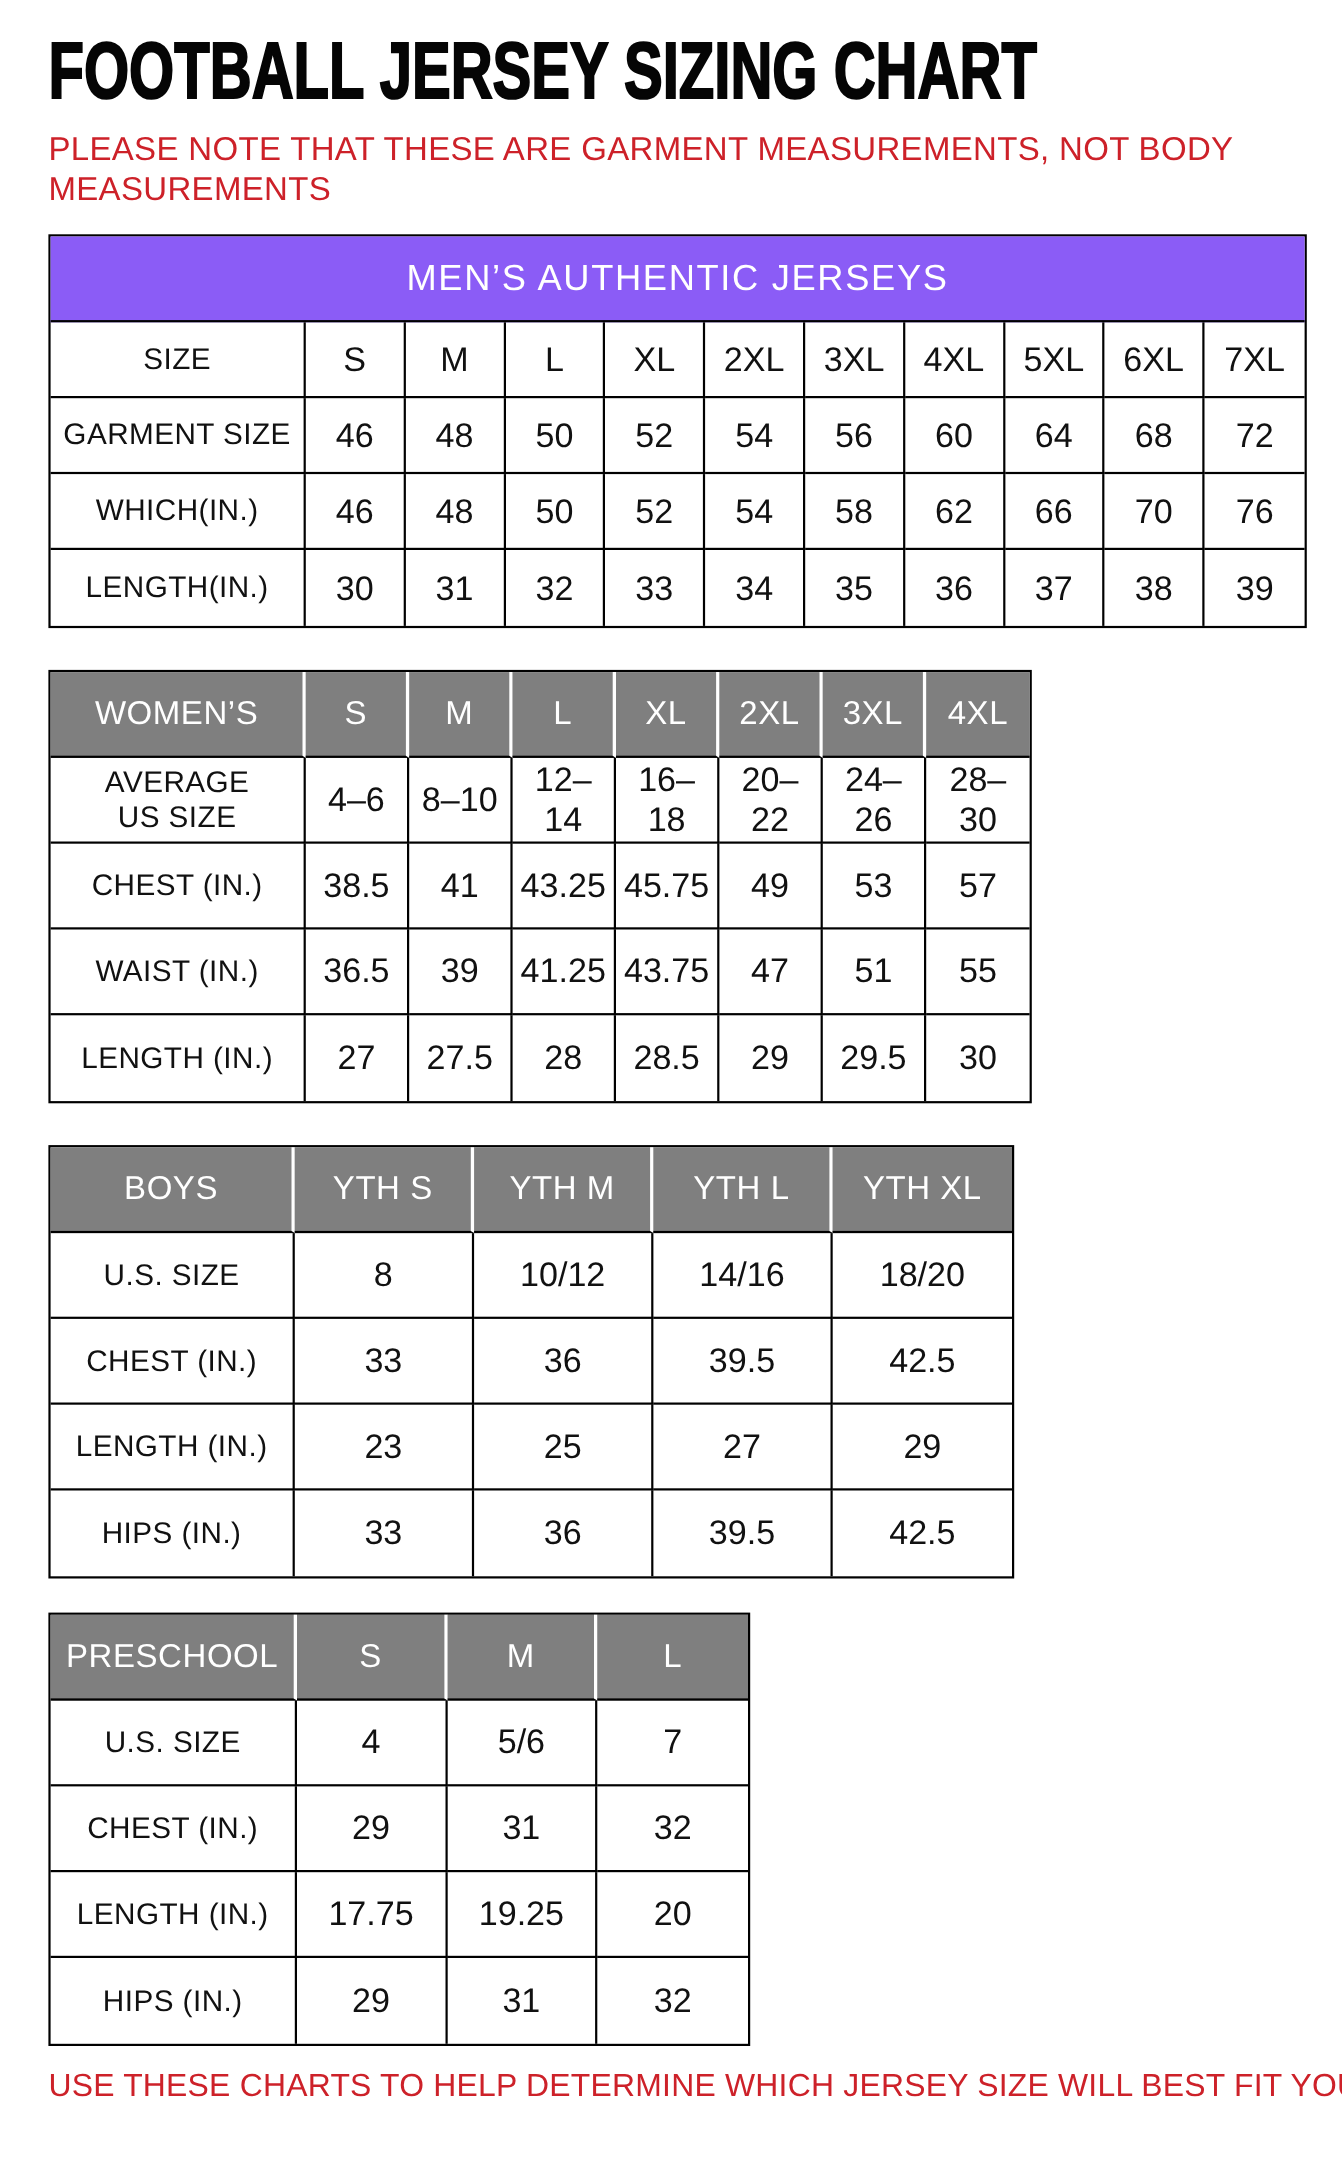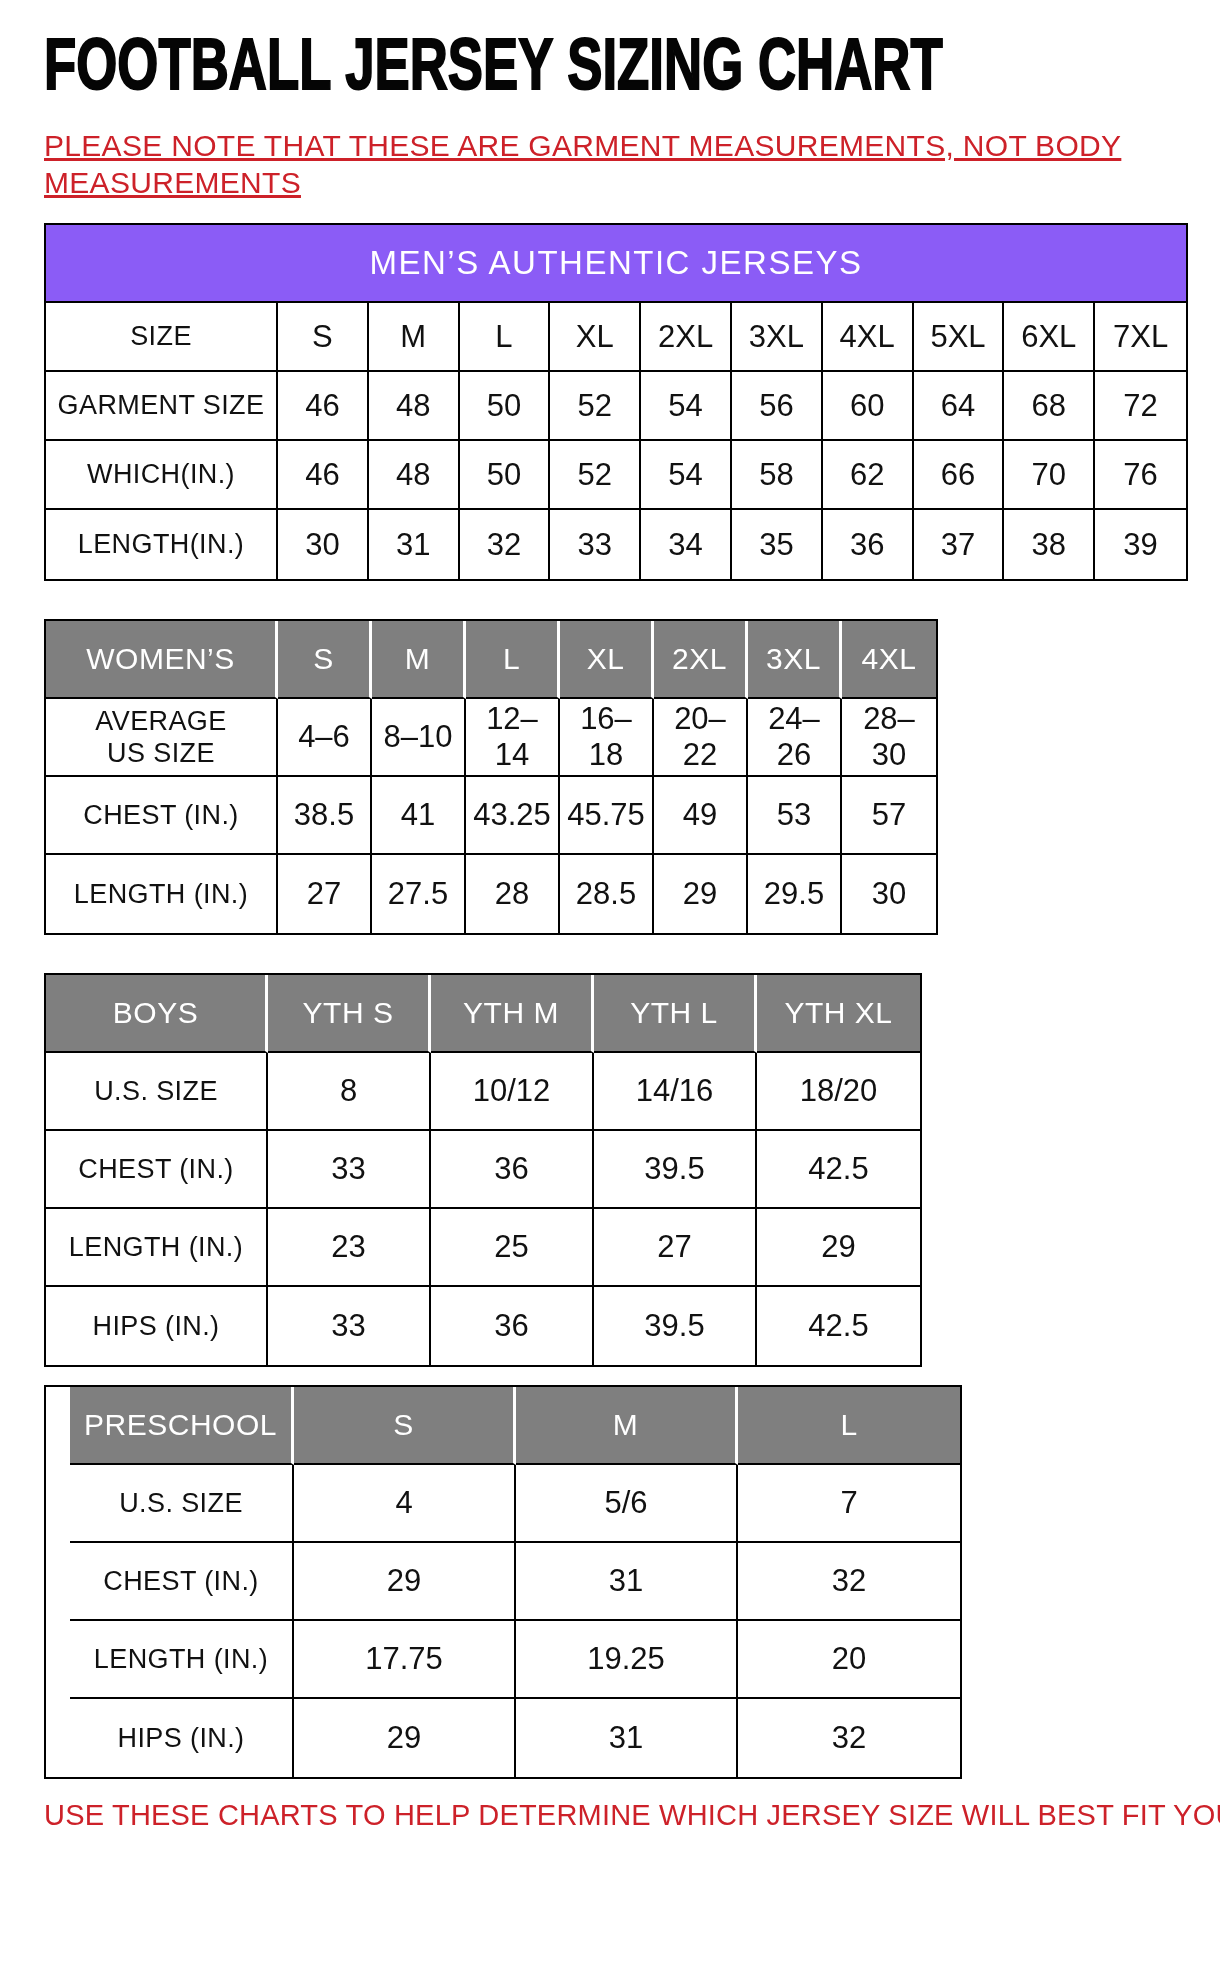--- a/index.html
+++ b/index.html
@@ -23,27 +23,26 @@
     color: #050505;
     white-space: nowrap;
     letter-spacing: 0px;
     transform: scale(0.80, 1.10);
     transform-origin: left top;
     -webkit-text-stroke: 1.8px #050505;
   }
 
   
   .note {
-    margin-top: 22px;
+    margin-top: 12px;
     color: #cd2129;
     font-size: 30px;
     line-height: 1.22;
     letter-spacing: 0.3px;
     white-space: pre-line;
-    text-decoration: underline;
   }
   .footer-note {
     margin-top: 20px;
     color: #cd2129;
     font-size: 29px;
     letter-spacing: 0.2px;
     white-space: nowrap;
   }
 
   
@@ -87,21 +86,21 @@
     letter-spacing: 0.4px;
     white-space: pre-line;
     line-height: 1.2;
   }
   .num-cell { font-size: 31px; }
 
   .t-mens { width: 1144px; margin-top: 22px; }
   .t-mens td { height: 69px; }
   .t-womens { width: 894px; margin-top: 38px; }
   .t-boys { width: 878px; margin-top: 38px; }
-  .t-preschool { width: 918px; margin-top: 18px; padding-left: 24px; }
+  .t-preschool { width: 638px; margin-top: 31px; }
 
   .t-mens .label-col { width: 232px; }
   .t-womens .label-col { width: 232px; }
   .t-boys .label-col { width: 222px; }
   .t-preschool .label-col { width: 224px; }
 </style>
 </head>
 <body>
 
 <div class="page">
@@ -208,20 +207,30 @@
           <td class="label-cell">CHEST (IN.)</td>
           <td class="num-cell">38.5</td>
           <td class="num-cell">41</td>
           <td class="num-cell">43.25</td>
           <td class="num-cell">45.75</td>
           <td class="num-cell">49</td>
           <td class="num-cell">53</td>
           <td class="num-cell">57</td>
         </tr>
         <tr>
+          <td class="label-cell">WAIST (IN.)</td>
+          <td class="num-cell">36.5</td>
+          <td class="num-cell">39</td>
+          <td class="num-cell">41.25</td>
+          <td class="num-cell">43.75</td>
+          <td class="num-cell">47</td>
+          <td class="num-cell">51</td>
+          <td class="num-cell">55</td>
+        </tr>
+        <tr>
           <td class="label-cell">LENGTH (IN.)</td>
           <td class="num-cell">27</td>
           <td class="num-cell">27.5</td>
           <td class="num-cell">28</td>
           <td class="num-cell">28.5</td>
           <td class="num-cell">29</td>
           <td class="num-cell">29.5</td>
           <td class="num-cell">30</td>
         </tr>
       </tbody>

